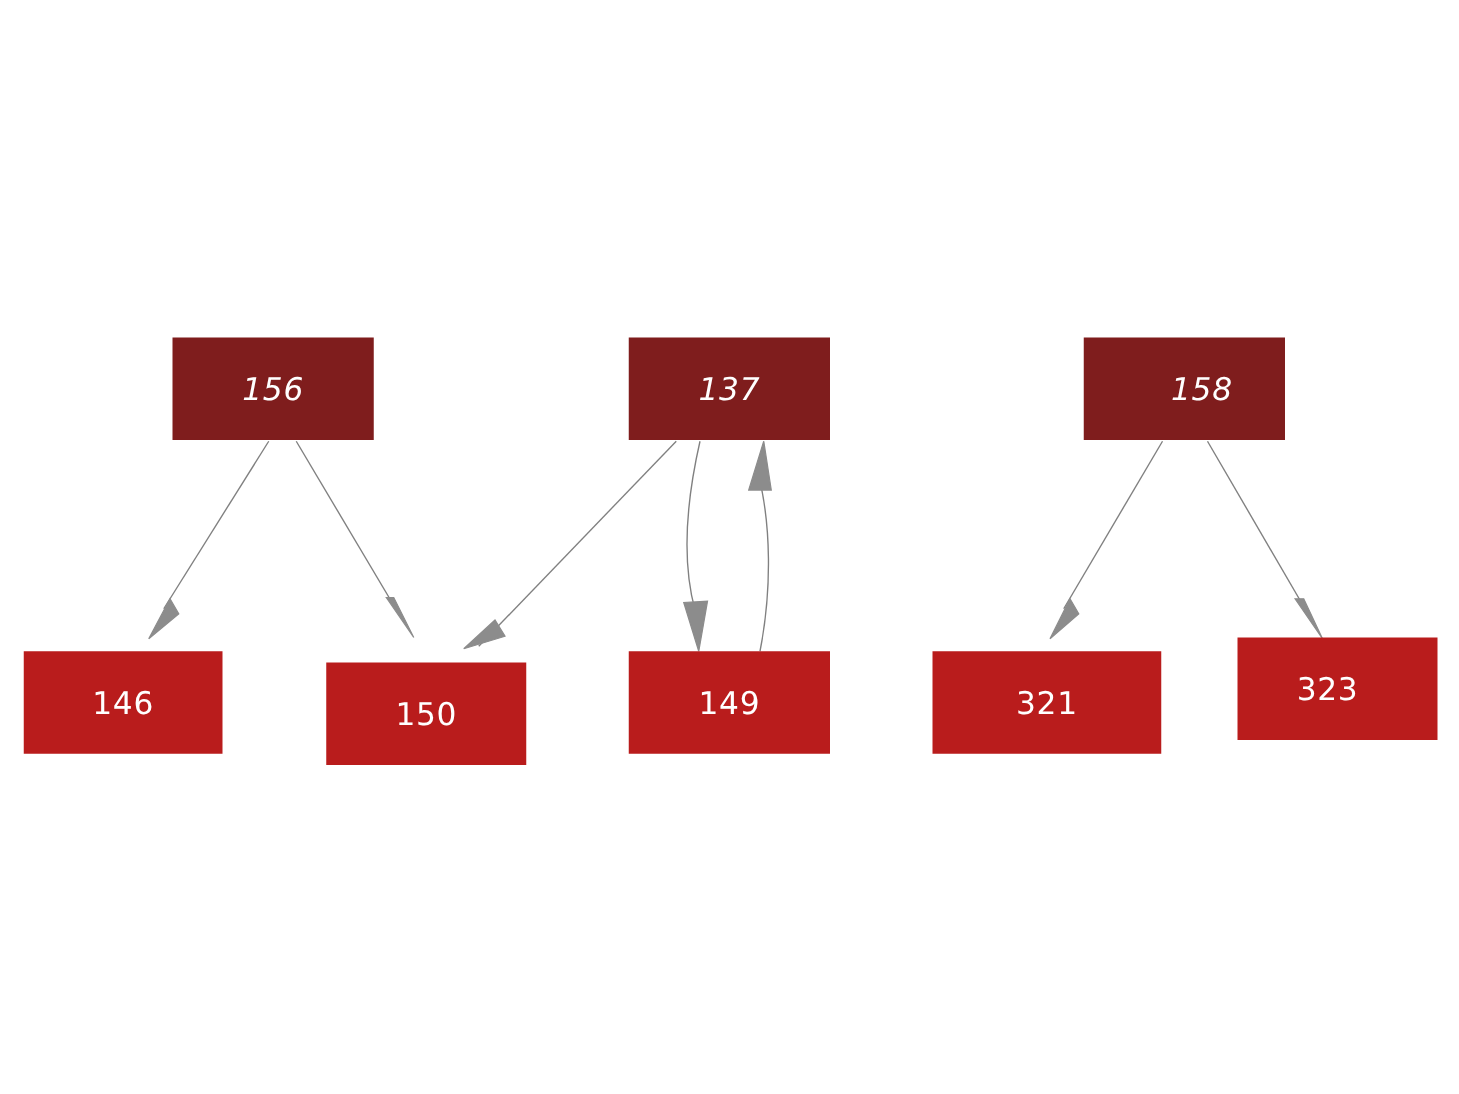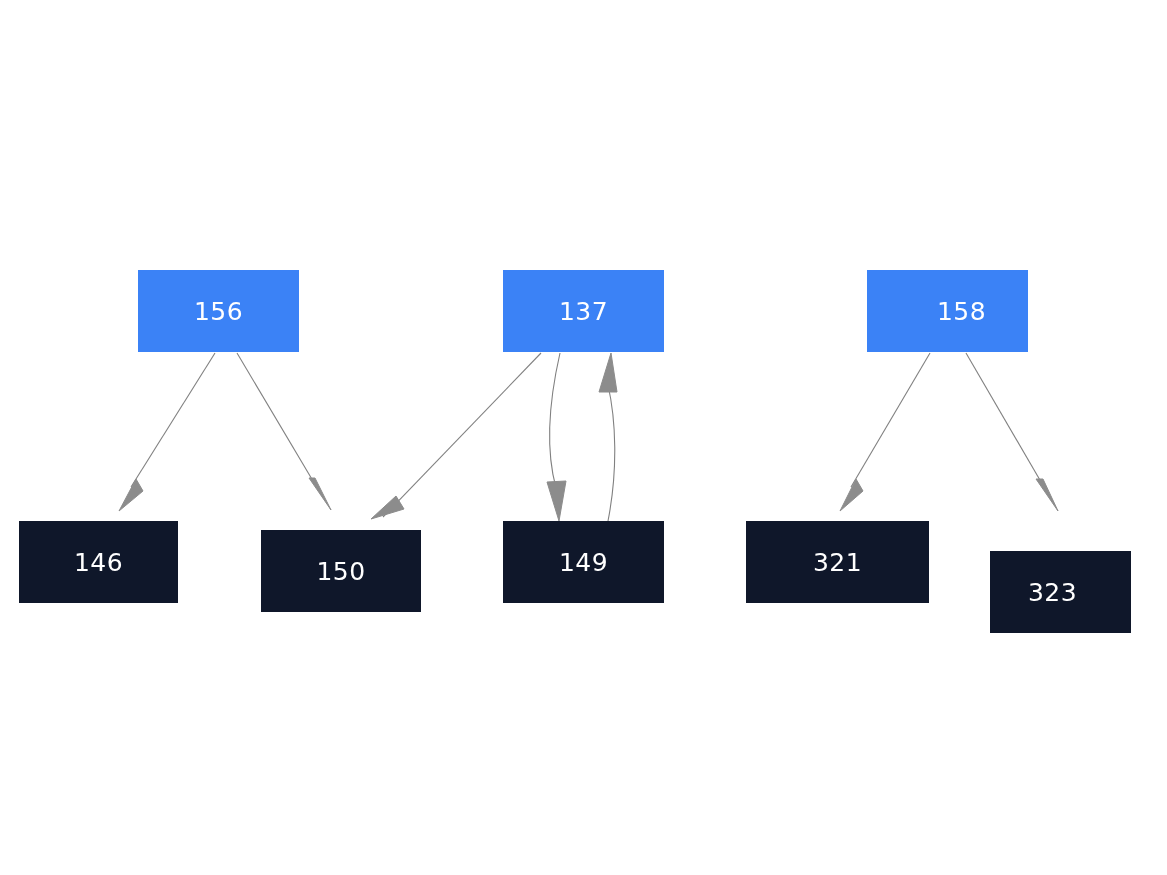--- a/index.html
+++ b/index.html
@@ -32,24 +32,25 @@
     align-items: center;
     justify-content: center;
     color: #ffffff;
     font-size: 25px;
     font-family: "DejaVu Sans", sans-serif;
     letter-spacing: 0.5px;
     line-height: 1;
     user-select: none;
   }
   .node-red {
-    background: #3b82f6;
+    background: #7f1d1d;
+    font-style: italic;
   }
   .node-blue {
-    background: #0f172a;
+    background: #b91c1c;
   }
   .node-label {
     pointer-events: none;
   }
 </style>
 </head>
 <body>
 
 <div id="canvas">
 
@@ -112,17 +113,17 @@
   </div>
 
   <div class="node node-blue" style="left:503px; top:521px; width:161px; height:82px;">
     <span class="node-label">149</span>
   </div>
 
   <div class="node node-blue" style="left:746px; top:521px; width:183px; height:82px;">
     <span class="node-label">321</span>
   </div>
 
-  <div class="node node-blue" style="left:990px; top:551px; width:141px; height:82px;">
+  <div class="node node-blue" style="left:990px; top:510px; width:160px; height:82px;">
     <span class="node-label" style="margin-right:16px;">323</span>
   </div>
 
 </div>
 
 </body></html>

